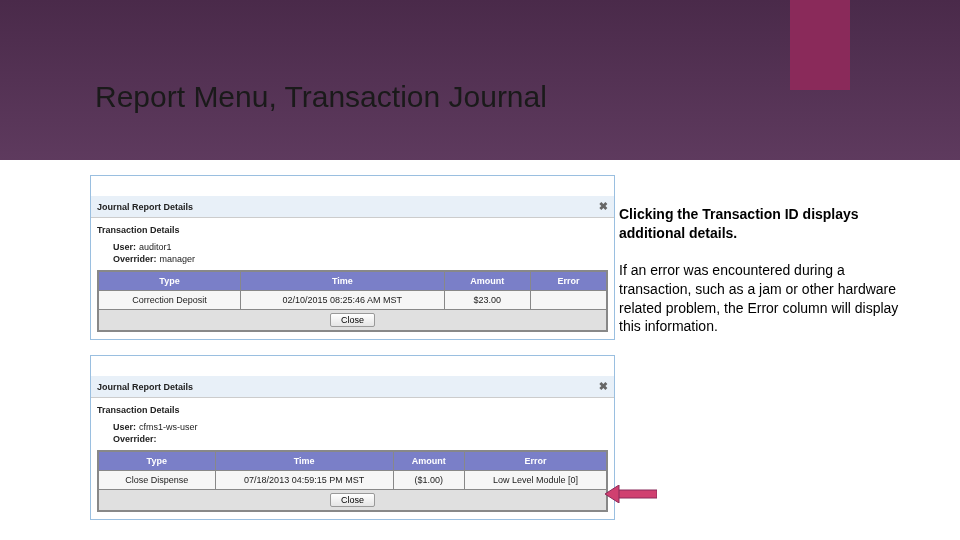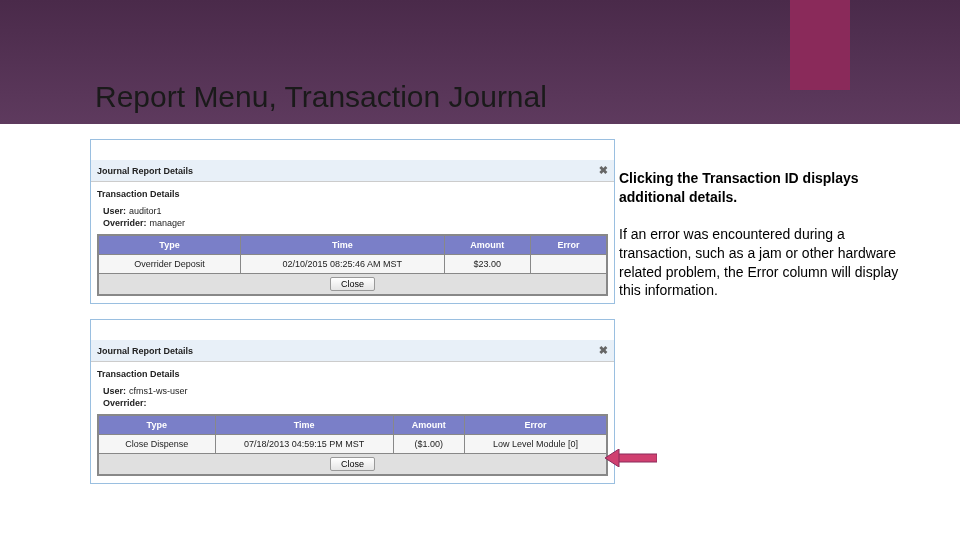--- a/index.html
+++ b/index.html
@@ -1,33 +1,33 @@
 <!DOCTYPE html>
 <html><head>
   <meta charset="utf-8">
   <style>
     * { box-sizing: border-box; margin: 0; padding: 0; }
     body { width: 960px; height: 540px; background: #fff; font-family: Arial, sans-serif; position: relative; }
     
-    .header-bar { background: linear-gradient(180deg, #4a2a4a 0%, #5e3a5e 100%); height: 124px; position: relative; }
+    .header-bar { background: linear-gradient(180deg, #4a2a4a 0%, #5e3a5e 100%); height: 160px; position: relative; }
     .accent-tab { position: absolute; top: 0; right: 110px; width: 60px; height: 90px; background: #8a2a5a; }
     .slide-title { position: absolute; top: 80px; left: 95px; font-size: 30px; color: #1a1a1a; font-weight: 400; }
     
     .content-area { position: relative; width: 100%; height: 380px; background: #fff; }
     
     .dialog { position: absolute; background: #fff; border: 1px solid #9abfe0; font-family: Verdana, Arial, sans-serif; font-size: 9px; color: #222; }
     .dialog-top { top: 15px; left: 90px; width: 525px; }
     .dialog-bottom { top: 195px; left: 90px; width: 525px; }
     
     .dialog-header { background: #e8f0f8; padding: 4px 6px; font-weight: bold; display: flex; justify-content: space-between; align-items: center; border-bottom: 1px solid #ccc; margin-top: 20px; }
     .close-x { font-size: 11px; color: #666; cursor: pointer; }
     
     .dialog-body { padding: 4px 6px; background: #fff; }
     .trans-details-title { font-weight: bold; margin: 3px 0 7px; }
-    .kv-row { margin: 2px 6px; }
+    .kv-row { margin: 2px 16px; }
     .kv-label { font-weight: bold; }
     .kv-value { font-weight: normal; margin-left: 3px; }
     
     .details-table { width: 100%; border-collapse: collapse; margin: 6px 0 3px; border: 2px solid #888; }
     .details-table th { background: #7a7fc8; color: #fff; font-weight: bold; padding: 4px 6px; border: 1px solid #888; font-size: 9px; }
     .details-table td { background: #f6f6f6; padding: 4px 6px; text-align: center; border: 1px solid #888; font-size: 9px; }
     .close-row td { background: #e0e0e0; padding: 3px; }
     .close-btn { font-size: 9px; padding: 1px 10px; border: 1px solid #999; background: linear-gradient(#fff,#e5e5e5); border-radius: 2px; cursor: pointer; }
     
     .side-text { position: absolute; top: 45px; left: 619px; width: 285px; font-size: 14px; line-height: 1.35; color: #000; }
@@ -67,21 +67,21 @@
       <div class="kv-row"><span class="kv-label">Overrider:</span><span class="kv-value">manager</span></div>
       <table class="details-table">
         <tbody>
             <tr>
           <th style="width:28%">Type</th>
           <th style="width:40%">Time</th>
           <th style="width:17%">Amount</th>
           <th style="width:15%">Error</th>
         </tr>
         <tr>
-          <td>Overrider Deposit</td>
+          <td>Correction Deposit</td>
           <td>02/10/2015 08:25:46 AM MST</td>
           <td>$23.00</td>
           <td></td>
         </tr>
         <tr class="close-row">
               <td colspan="4"><button class="close-btn">Close</button></td>
             </tr>
       </tbody>
         </table>
     </div>

